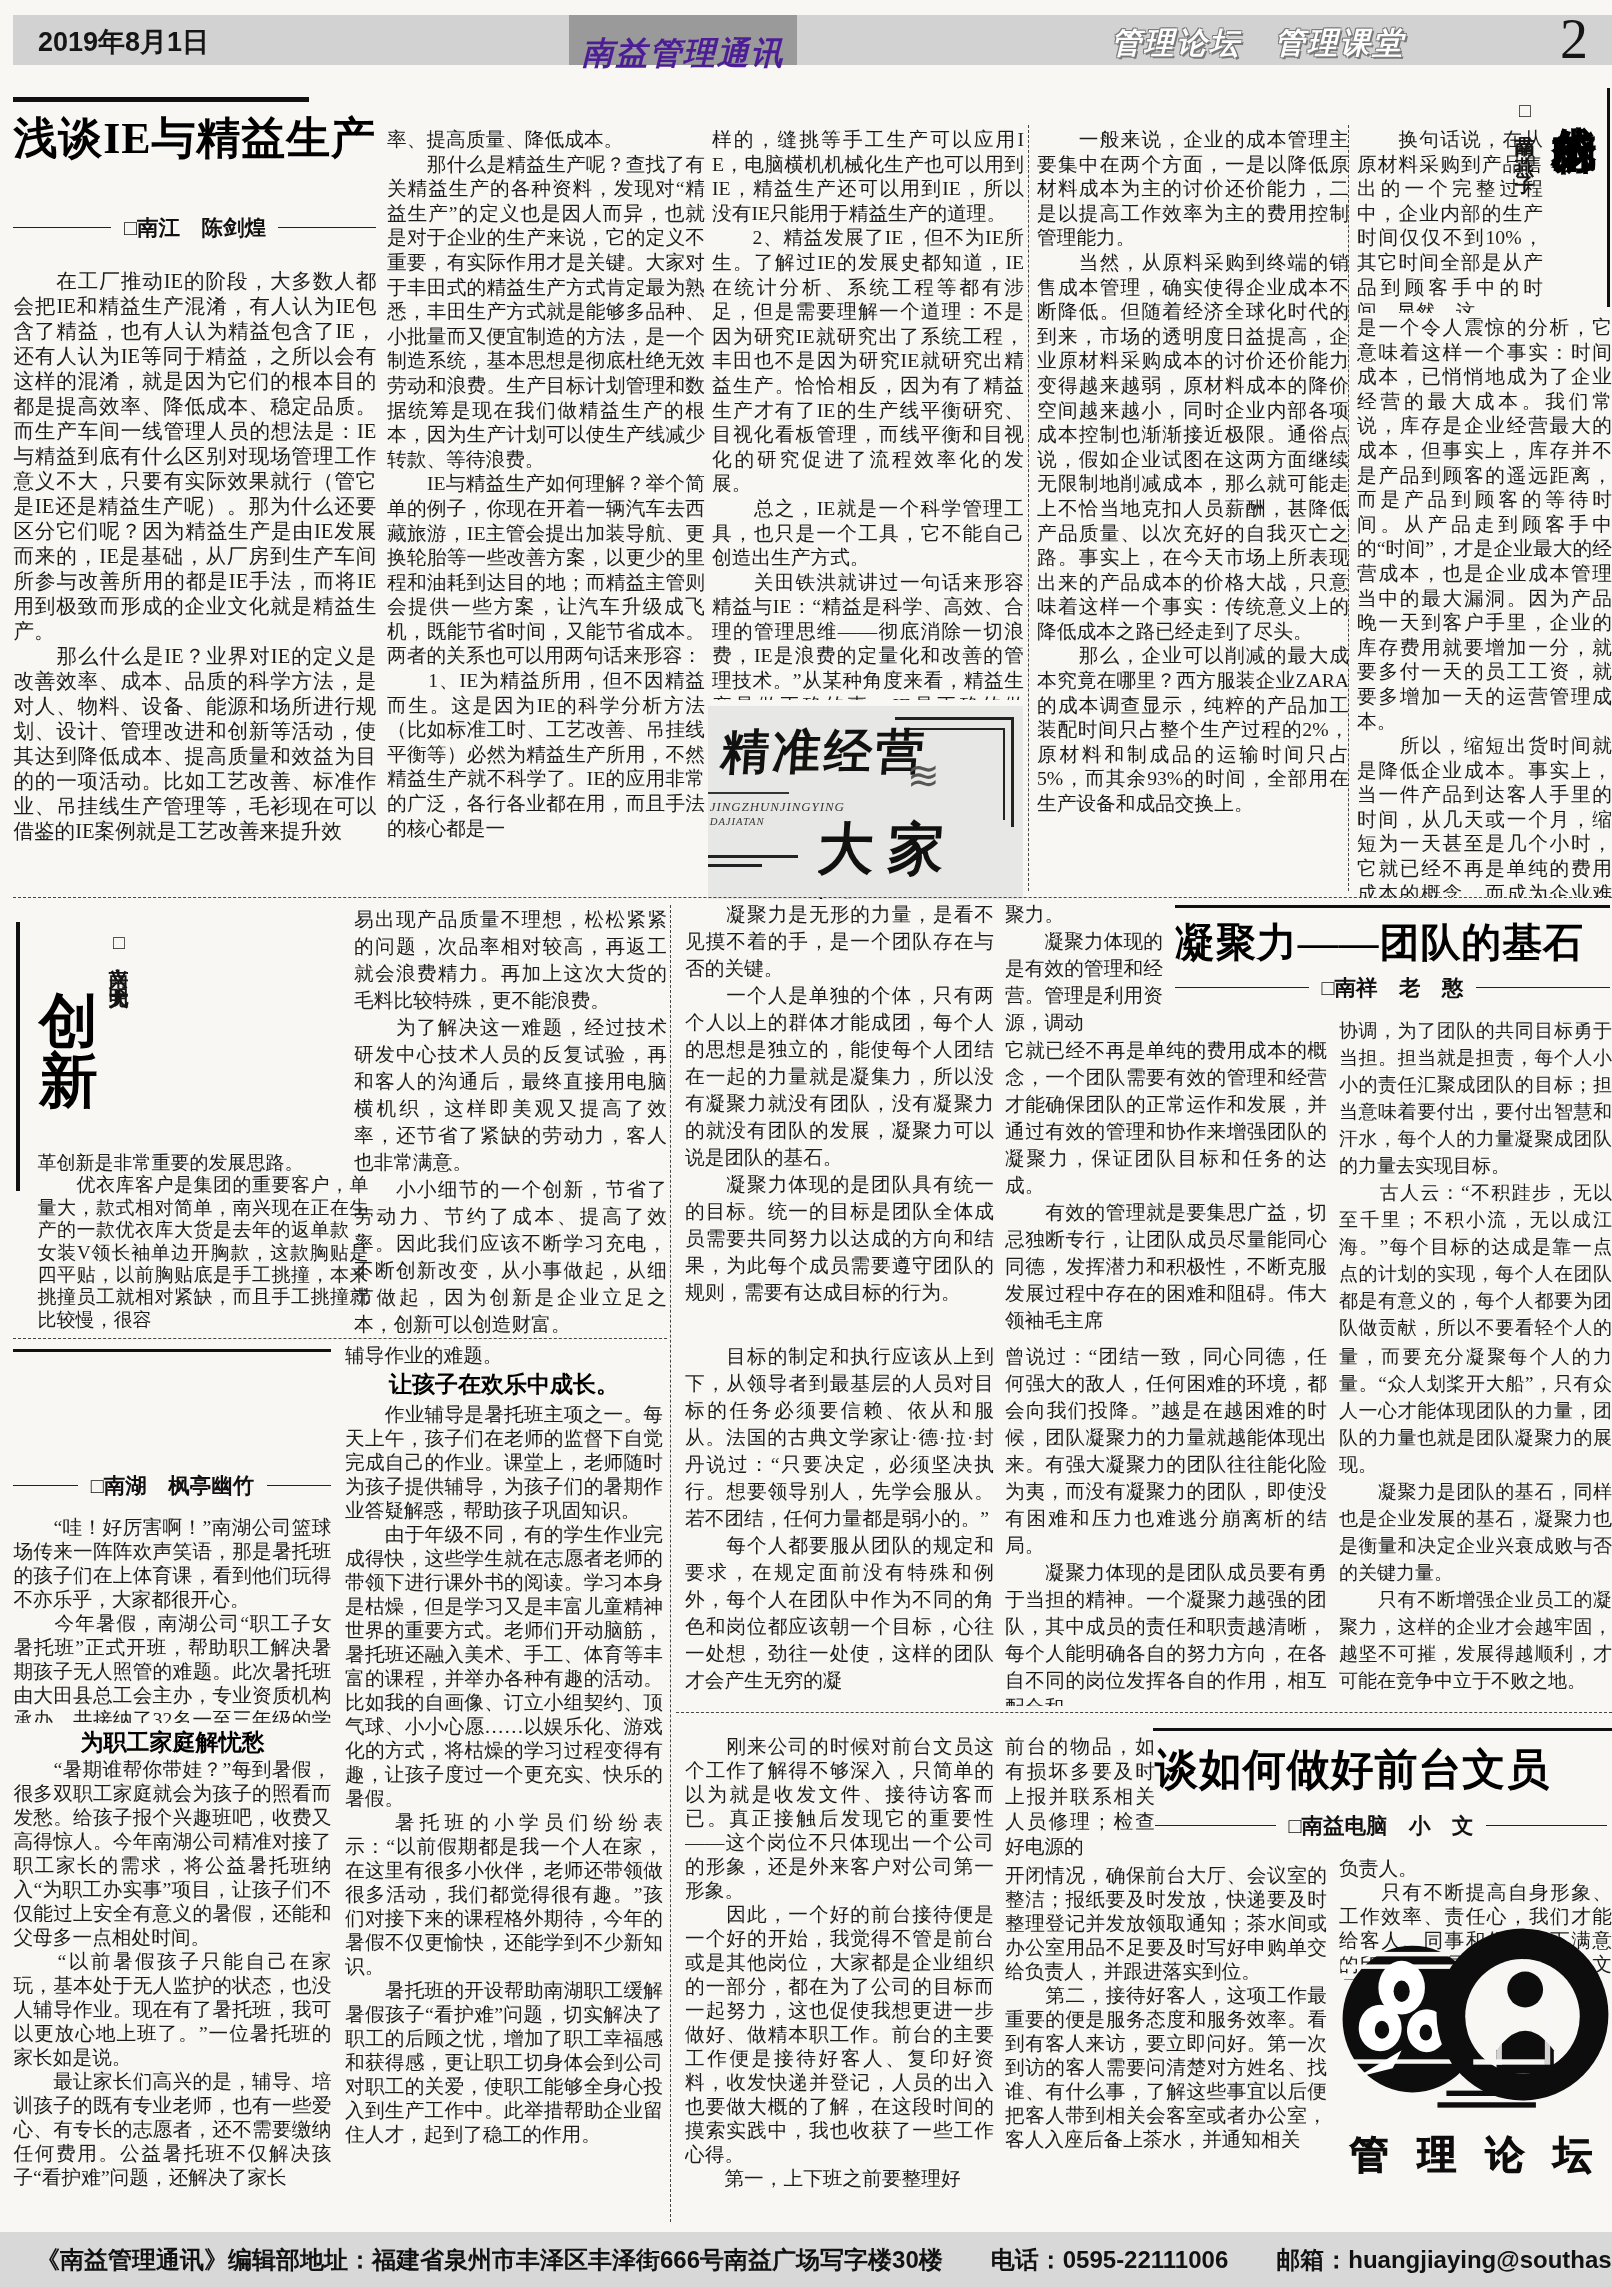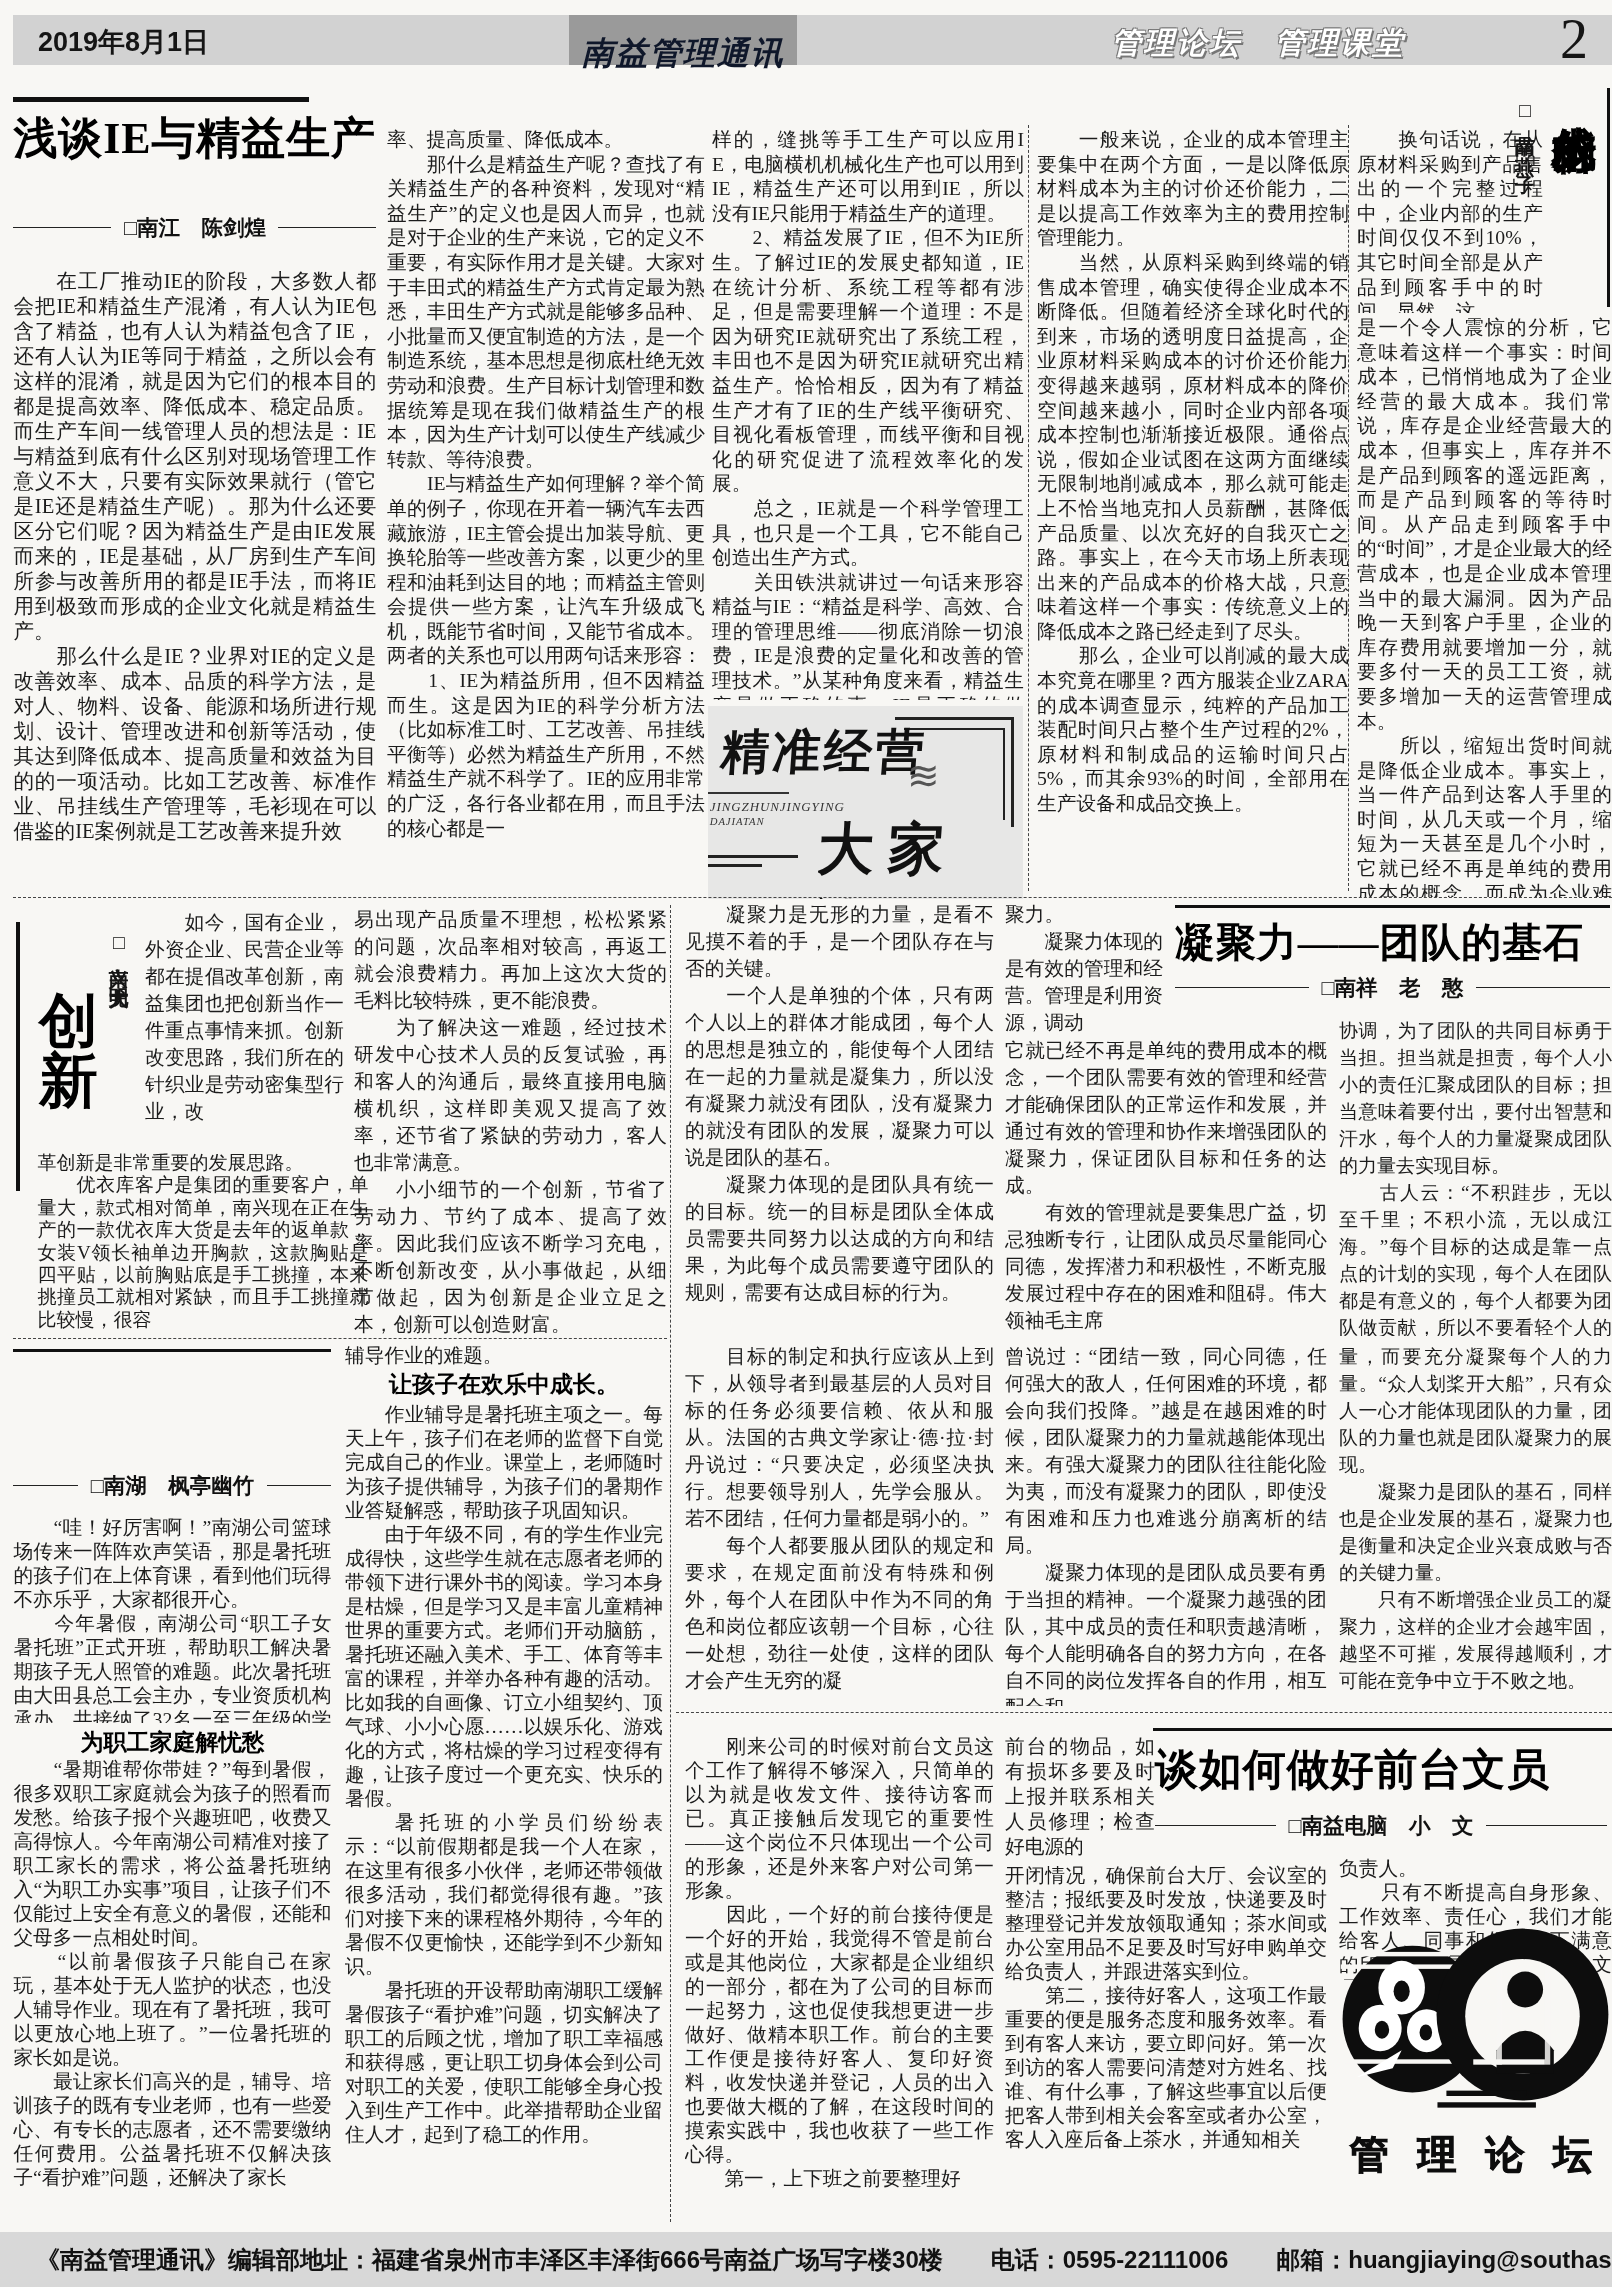--- a/index.html
+++ b/index.html
@@ -24,21 +24,21 @@
   .outline-w{color:#fff;text-shadow:1.8px 1.8px 0 #777,-0.9px -0.9px 0 #777,0.9px -0.9px 0 #777,-0.9px 0.9px 0 #777;}
 </style>
 </head>
 <body>
 
 <div id="page">
 
   <div class="abs" style="left:13.4px;top:15px;width:1599px;height:50px;background:#d2d2d2;"></div>
   <div class="abs" style="left:38px;top:24px;font-size:27px;font-weight:bold;font-family:'Liberation Sans',sans-serif;">2019年8月1日</div>
   <div class="abs" style="left:569px;top:15px;width:228px;height:50px;background:#9a9a9a;display:flex;align-items:center;justify-content:center;">
-    <span style="color:#0f172a;font-size:32px;font-weight:bold;font-style:italic;letter-spacing:1.8px;font-family:'Liberation Serif',serif;margin-top:28px;">南益管理通讯</span>
+    <span style="color:#4c1d95;font-size:32px;font-weight:bold;font-style:italic;letter-spacing:1.8px;font-family:'Liberation Serif',serif;margin-top:28px;">南益管理通讯</span>
   </div>
   <div class="abs outline-w" style="left:1111px;top:23px;font-size:30px;font-weight:bold;font-style:italic;letter-spacing:2.7px;font-family:'Liberation Serif',serif;">管理论坛　管理课堂</div>
   <div class="abs" style="left:1560px;top:7.2px;font-size:56px;font-family:'Liberation Serif',serif;">2</div>
 
   <div class="abs hrule" style="left:13.4px;top:97px;width:296px;height:4.5px;"></div>
   <div class="abs headline" style="left:13.4px;top:109px;width:367px;font-size:44px;">浅谈IE与精益生产</div>
   <div class="abs byline-row" style="left:13.4px;top:213px;width:363px;">
     <div class="ln"></div>
     <div class="tx">□南江　陈剑煌</div>
     <div class="ln"></div>
@@ -78,21 +78,20 @@
 　　所以，缩短出货时间就是降低企业成本。事实上，当一件产品到达客人手里的时间，从几天或一个月，缩短为一天甚至是几个小时，它就已经不再是单纯的费用成本的概念，而成为企业难以被人模仿的核心竞争力了，这一点，值得我们深思。</div>
 
   <div class="abs dash-h" style="left:13.4px;top:897px;width:1599px;"></div>
   <div class="abs dash-v" style="left:1028px;top:125px;height:766px;"></div>
   <div class="abs dash-v" style="left:1348px;top:125px;height:766px;"></div>
   <div class="abs dash-v" style="left:670px;top:905px;height:1317px;"></div>
 
   <div class="abs hrule" style="left:16px;top:922px;width:3.6px;height:269px;"></div>
   <div class="abs vert headline" style="left:29px;top:945px;height:251px;font-size:59px;letter-spacing:54px;">创新</div>
   <div class="abs vert" style="left:106px;top:931px;height:260px;font-size:19.7px;font-weight:bold;">□南兴　尤明大</div>
-  <div class="abs bt lh30" style="left:145px;top:909px;width:199px;height:240px;">　　如今，国有企业，外资企业、民营企业等都在提倡改革创新，南益集团也把创新当作一件重点事情来抓。创新改变思路，我们所在的针织业是劳动密集型行业，改</div>
   <div class="abs bt lh25" style="left:13.4px;top:1152px;width:331px;height:183px;font-size:19px;margin-left:24px;">革创新是非常重要的发展思路。
 　　优衣库客户是集团的重要客户，单量大，款式相对简单，南兴现在正在生产的一款优衣库大货是去年的返单款，女装V领长袖单边开胸款，这款胸贴是四平贴，以前胸贴底是手工挑撞，本来挑撞员工就相对紧缺，而且手工挑撞就比较慢，很容</div>
   <div class="abs bt lh30" style="left:354px;top:906px;width:313px;height:428px;">易出现产品质量不理想，松松紧紧的问题，次品率相对较高，再返工就会浪费精力。再加上这次大货的毛料比较特殊，更不能浪费。
 　　为了解决这一难题，经过技术研发中心技术人员的反复试验，再和客人的沟通后，最终直接用电脑横机织，这样即美观又提高了效率，还节省了紧缺的劳动力，客人也非常满意。
 　　小小细节的一个创新，节省了劳动力、节约了成本、提高了效率。因此我们应该不断学习充电，不断创新改变，从小事做起，从细节做起，因为创新是企业立足之本，创新可以创造财富。</div>
   <div class="abs dash-h" style="left:13.4px;top:1338px;width:654px;"></div>
 
   <div class="abs bt lh30" style="left:685px;top:901px;width:309px;height:436px;">　　凝聚力是无形的力量，是看不见摸不着的手，是一个团队存在与否的关键。
 　　一个人是单独的个体，只有两个人以上的群体才能成团，每个人的思想是独立的，能使每个人团结在一起的力量就是凝集力，所以没有凝聚力就没有团队，没有凝聚力的就没有团队的发展，凝聚力可以说是团队的基石。
 　　凝聚力体现的是团队具有统一的目标。统一的目标是团队全体成员需要共同努力以达成的方向和结果，为此每个成员需要遵守团队的规则，需要有达成目标的行为。</div>

